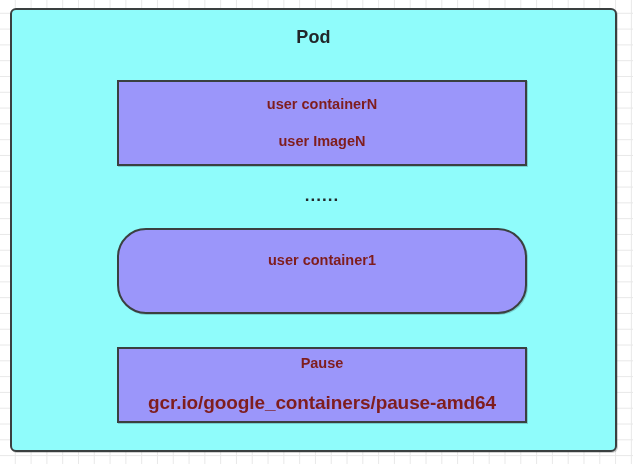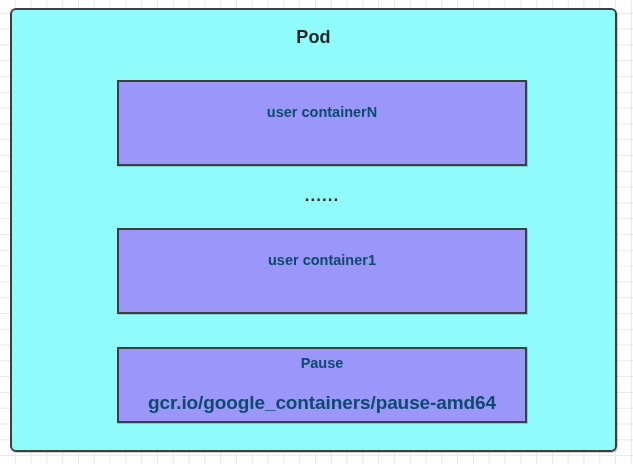--- a/index.html
+++ b/index.html
@@ -65,29 +65,29 @@
     display: flex;
     flex-direction: column;
     align-items: center;
     justify-content: center;
     box-shadow: 1px 1px 0 rgba(0,0,0,0.18);
   }
 
   .container-box .line {
     font-size: 14.5px;
     font-weight: bold;
-    color: #0c4a6e;
+    color: #7f1d1d;
     text-align: center;
     line-height: 1.2;
   }
   .container-box .line.top    { margin-bottom: 20px; }
   .container-box .line.path   { font-size: 19px; letter-spacing: -0.1px; }
 
   #box-containerN { top: 70px;  height: 86px; }
-  #box-container1 { top: 218px; height: 86px; }
+  #box-container1 { top: 218px; height: 86px; border-radius: 29px; }
   #box-pause      { top: 337px; height: 76px; }
 
   
   #ellipsis {
     position: absolute;
     left: 105px;
     top: 176px;
     width: 410px;
     text-align: center;
     font-size: 17px;
@@ -100,20 +100,21 @@
 <body>
 
 <div id="canvas">
 
   <div id="pod-box">
 
     <div id="pod-title">Pod</div>
 
     <div class="container-box" id="box-containerN">
       <div class="line top">user containerN</div>
+      <div class="line">user ImageN</div>
     </div>
 
     <div id="ellipsis">......</div>
 
     <div class="container-box" id="box-container1">
       <div class="line top">user container1</div>
     </div>
 
     <div class="container-box" id="box-pause">
       <div class="line top">Pause</div>

